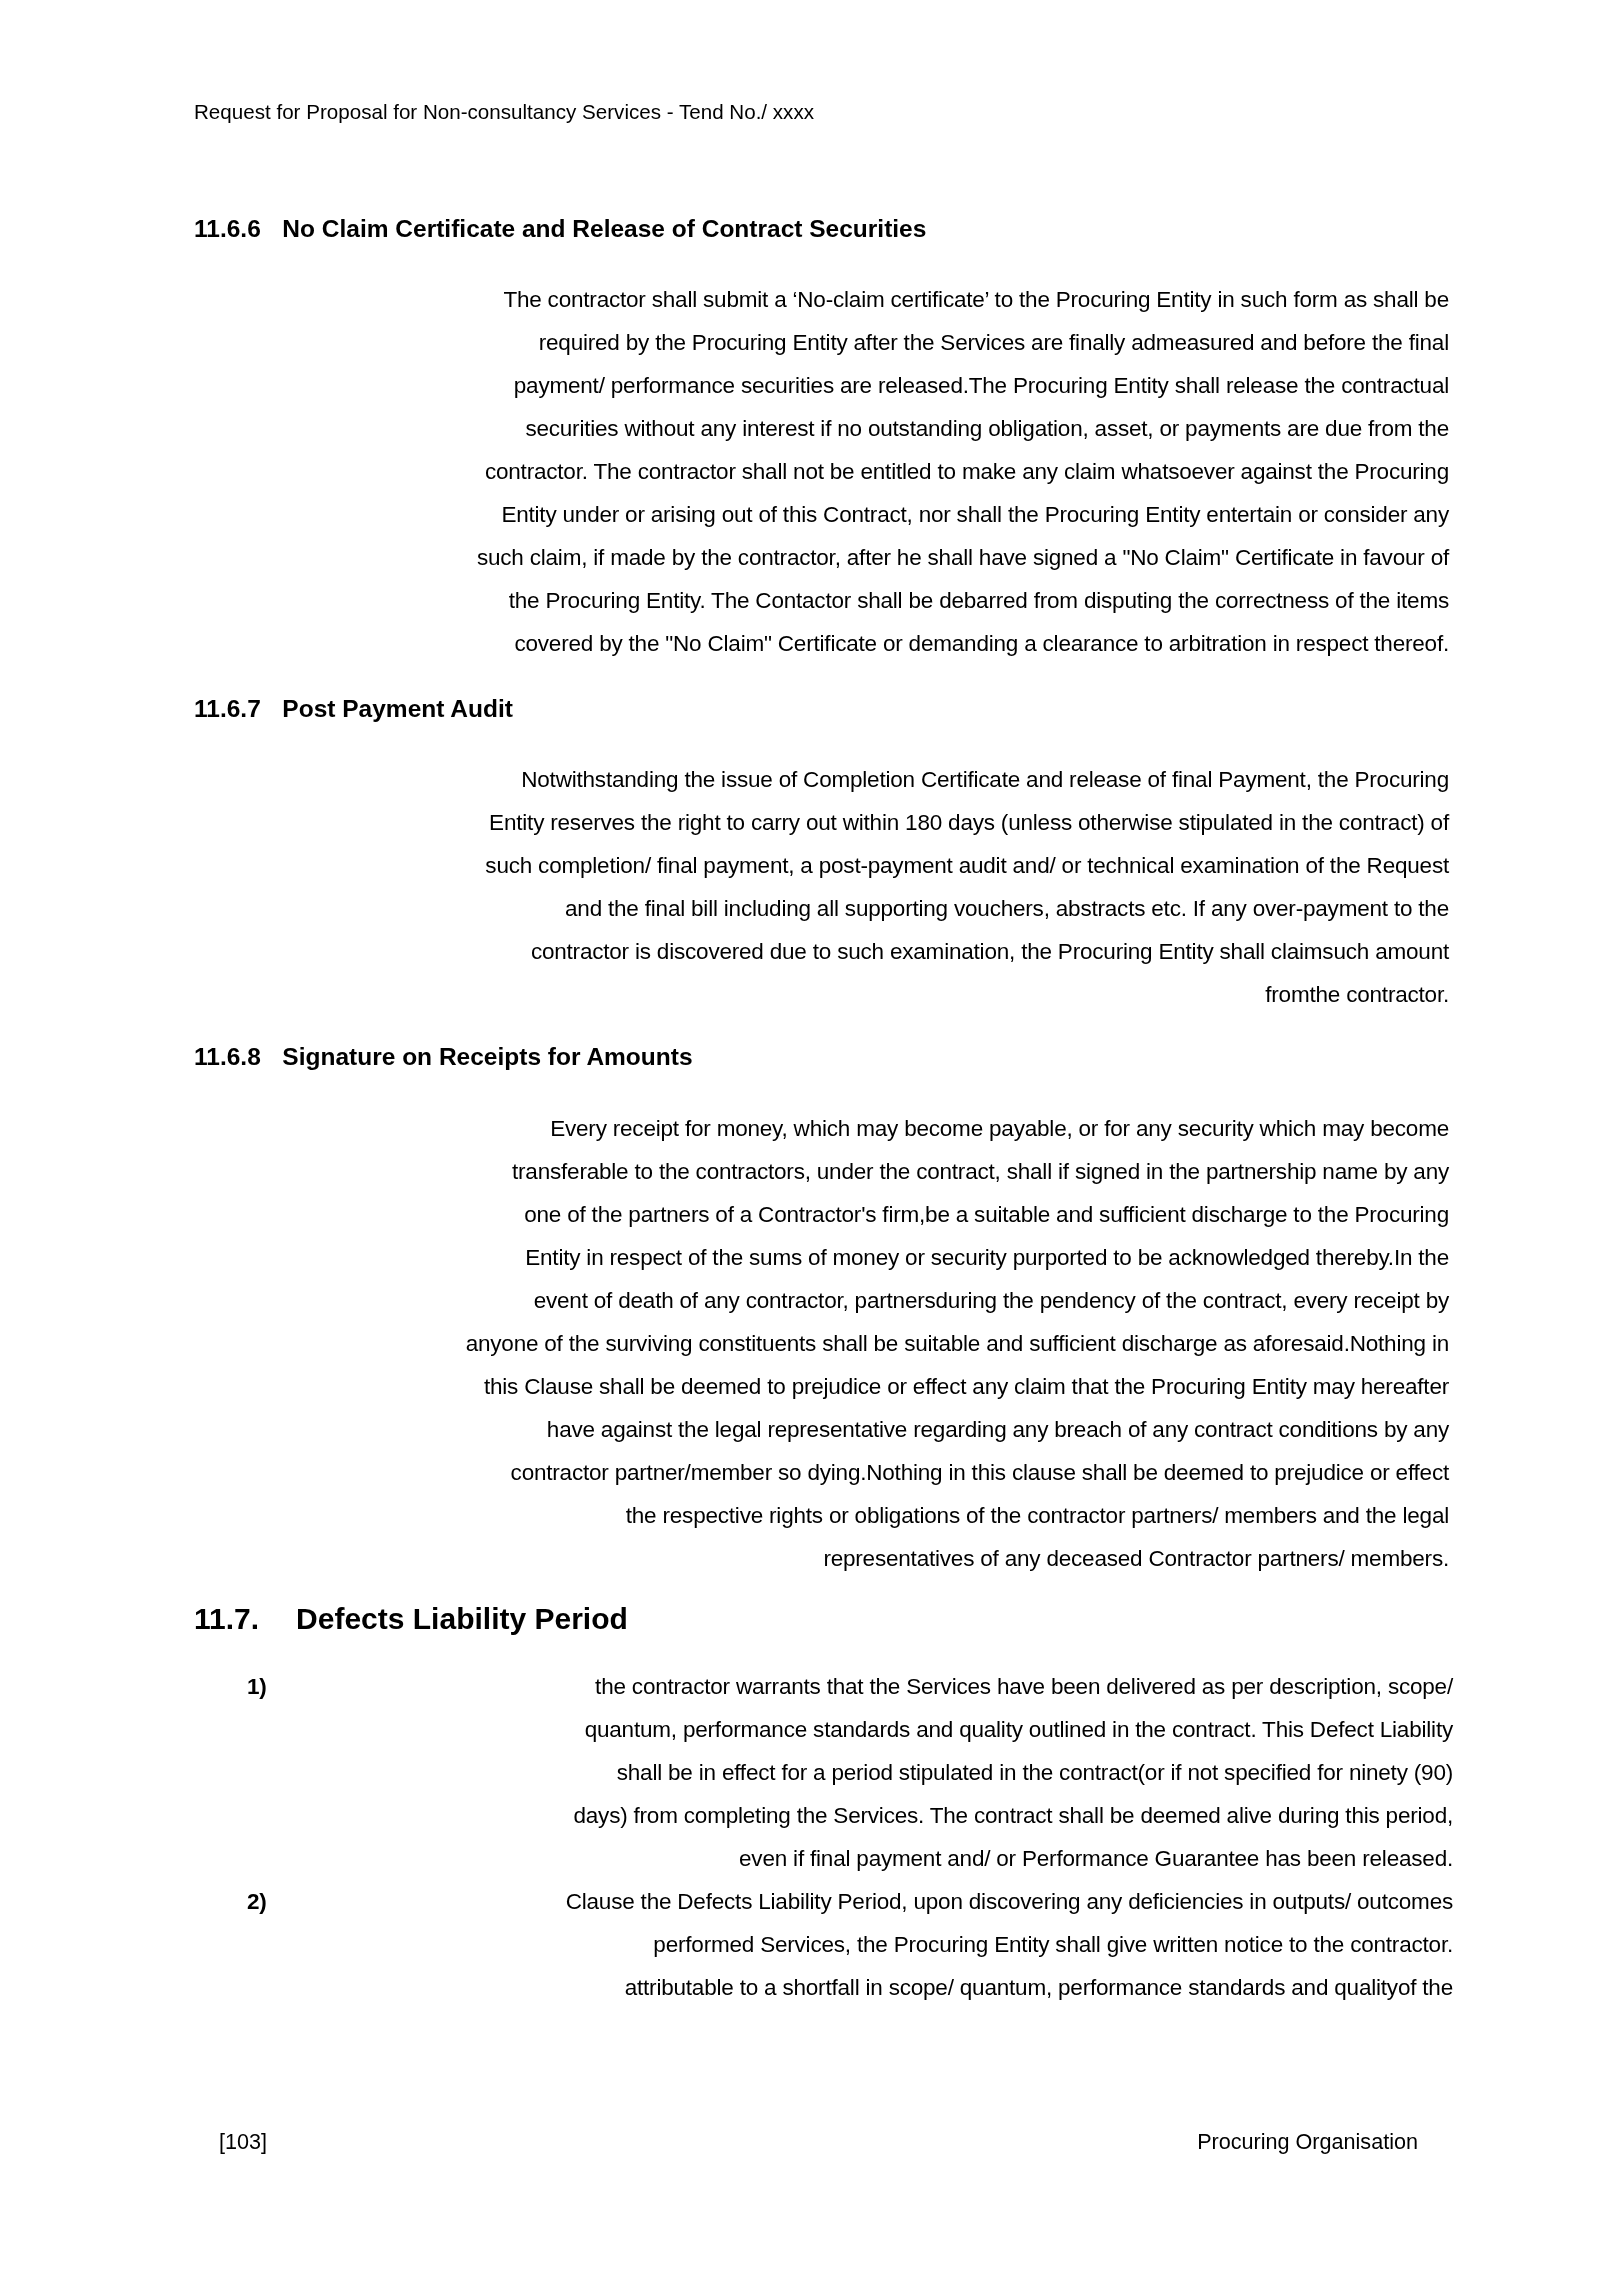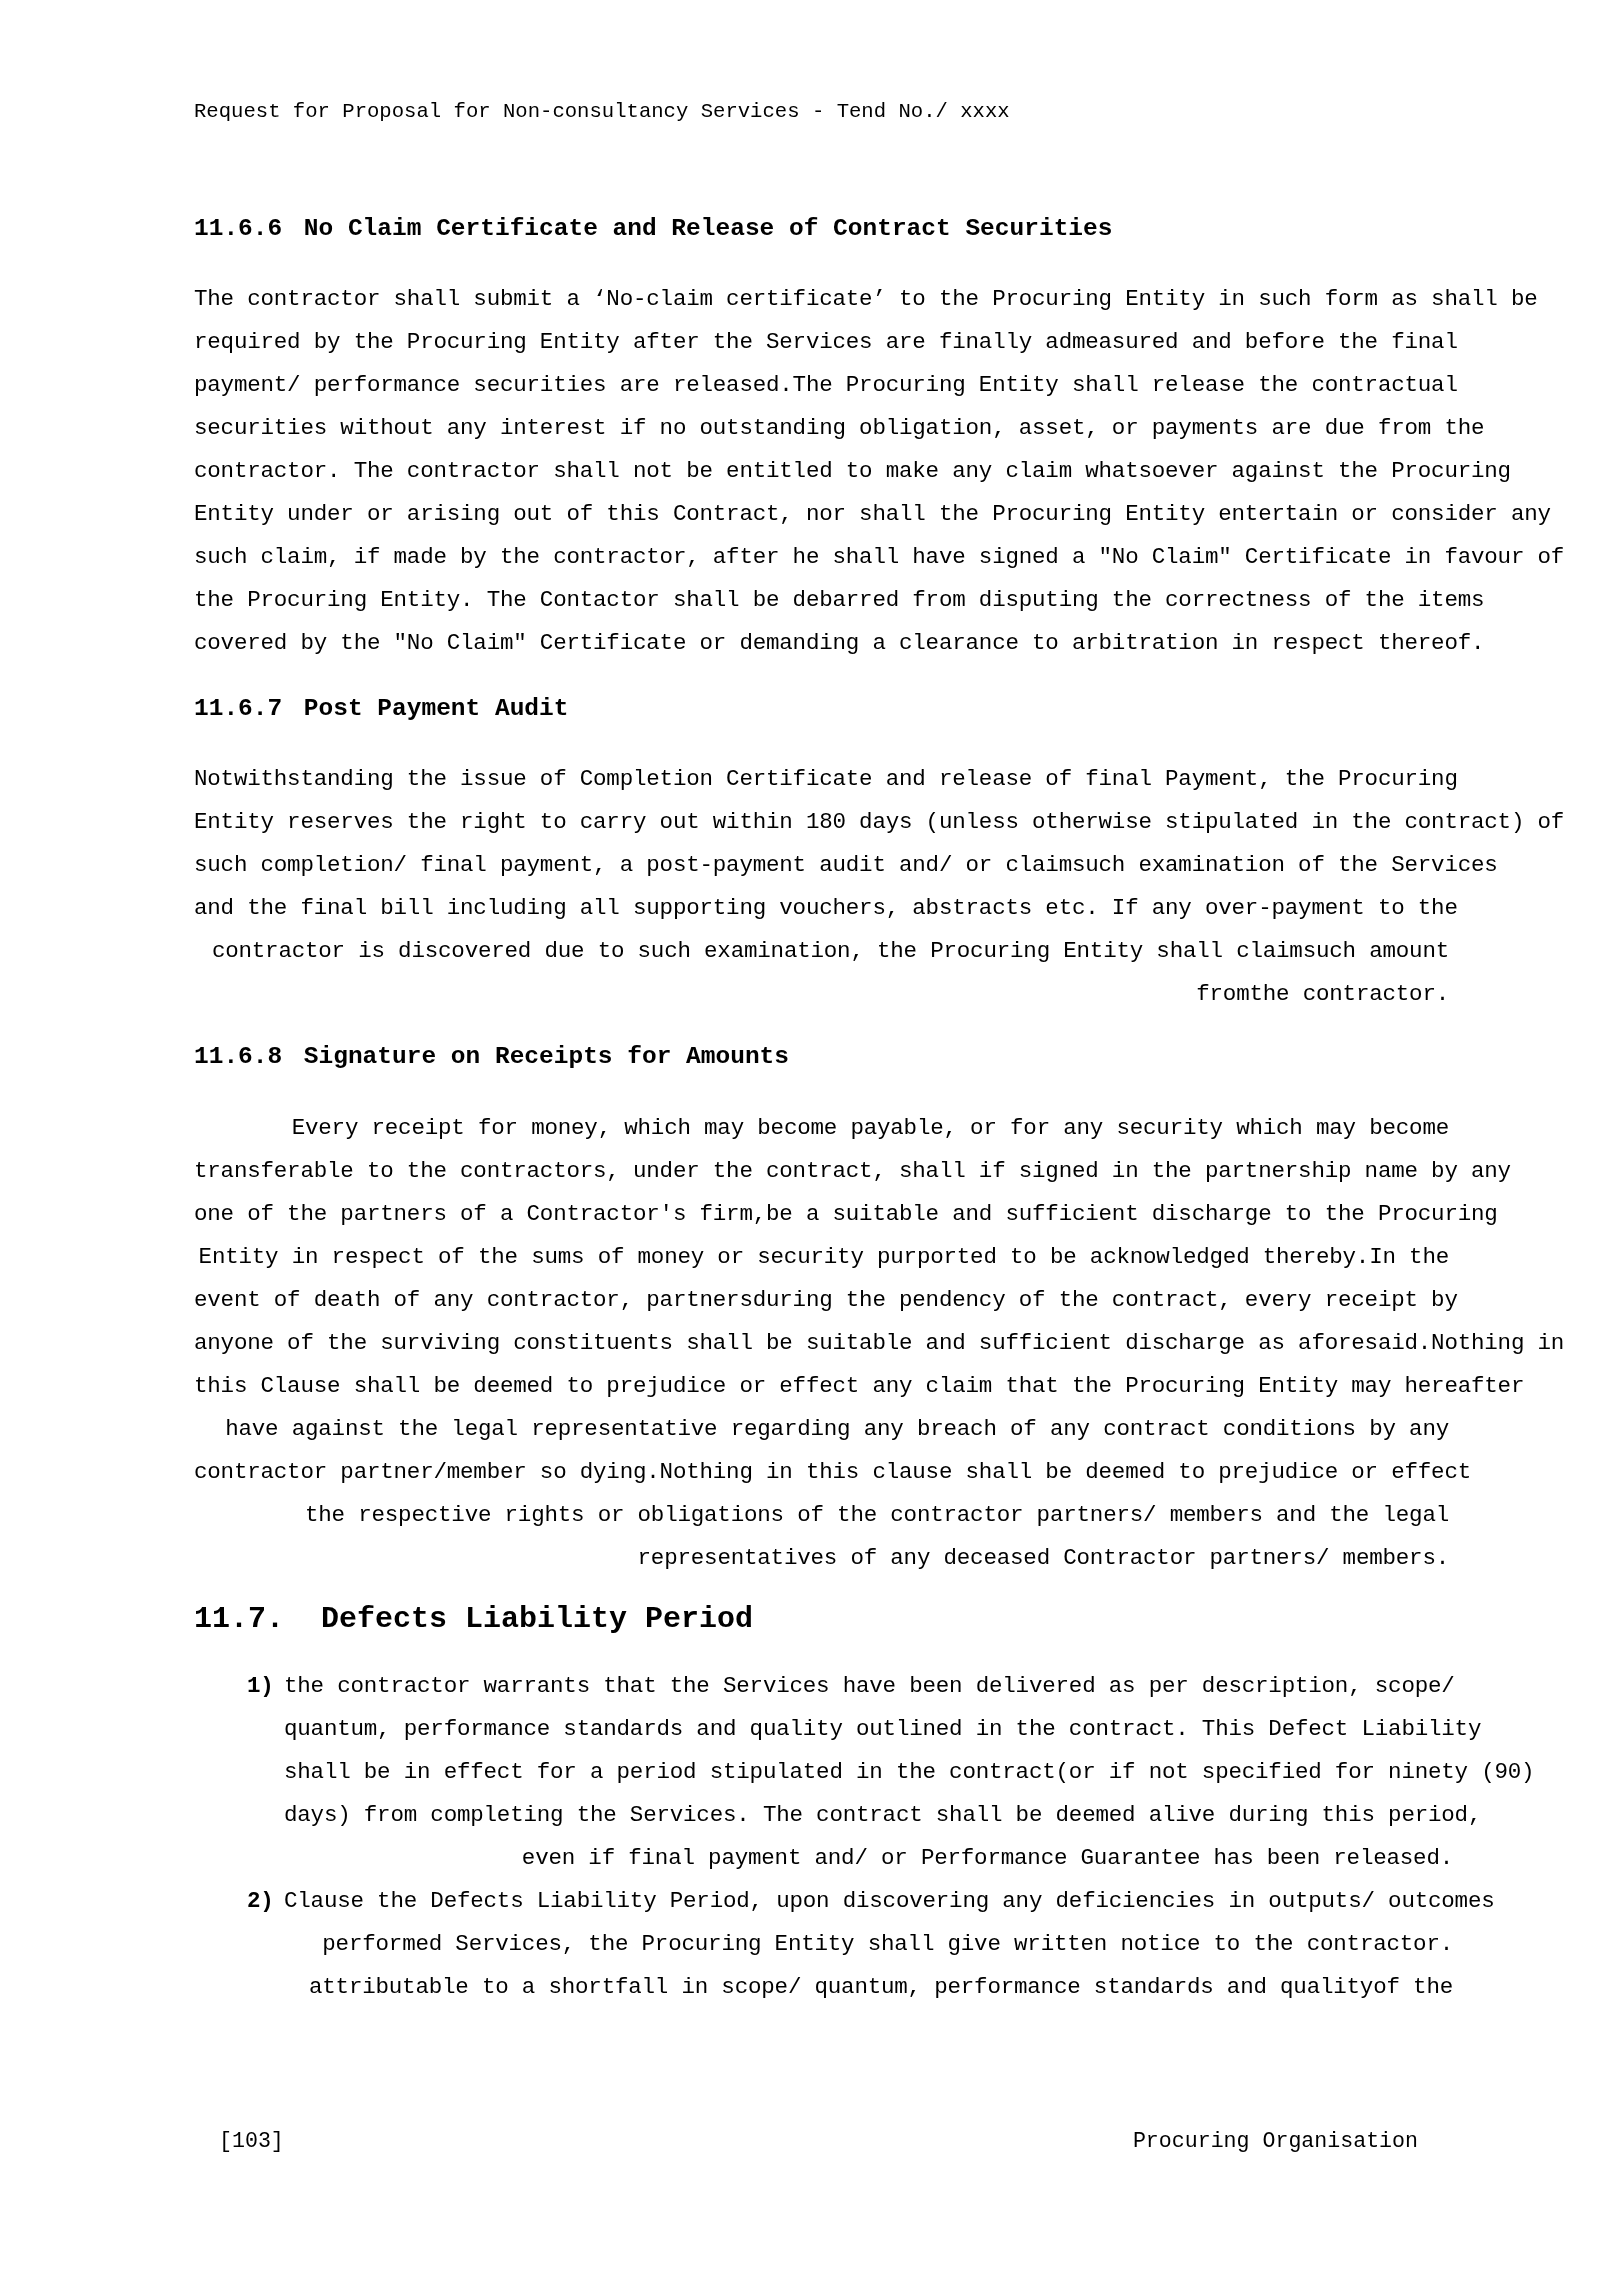--- a/index.html
+++ b/index.html
@@ -2,21 +2,21 @@
 <html><head>
 <meta charset="utf-8">
 <style>
   html,body { margin:0; padding:0; background:#ffffff; }
   .page {
     position:relative;
     width:1621px;
     height:2293px;
     background:#ffffff;
     color:#000000;
-    font-family:Liberation Mono, monospace;
+    font-family:Liberation Sans, sans-serif;
     overflow:hidden;
   }
   .running-header {
     position:absolute;
     left:194px;
     top:100px;
     font-size:20.6px;
     line-height:24.5px;
     white-space:nowrap;
   }
@@ -100,21 +100,21 @@
       <div class="t-line">the Procuring Entity. The Contactor shall be debarred from disputing the correctness of the items</div>
       <div class="t-line">covered by the "No Claim" Certificate or demanding a clearance to arbitration in respect thereof.</div>
     </div>
 
   <div class="h3" style="top:694px">
     <span class="h-num">11.6.7</span><span class="h-title">Post Payment Audit</span>
   </div>
   <div class="para" style="top:758px">
       <div class="t-line">Notwithstanding the issue of Completion Certificate and release of final Payment, the Procuring</div>
       <div class="t-line">Entity reserves the right to carry out within 180 days (unless otherwise stipulated in the contract) of</div>
-      <div class="t-line">such completion/ final payment, a post-payment audit and/ or claimsuch examination of the Services</div>
+      <div class="t-line">such completion/ final payment, a post-payment audit and/ or technical examination of the Request</div>
       <div class="t-line">and the final bill including all supporting vouchers, abstracts etc. If any over-payment to the</div>
       <div class="t-line">contractor is discovered due to such examination, the Procuring Entity shall claimsuch amount</div>
       <div class="t-line">fromthe contractor.</div>
     </div>
 
   <div class="h3" style="top:1042px">
     <span class="h-num">11.6.8</span><span class="h-title">Signature on Receipts for Amounts</span>
   </div>
   <div class="para" style="top:1107px">
       <div class="t-line">Every receipt for money, which may become payable, or for any security which may become</div>

